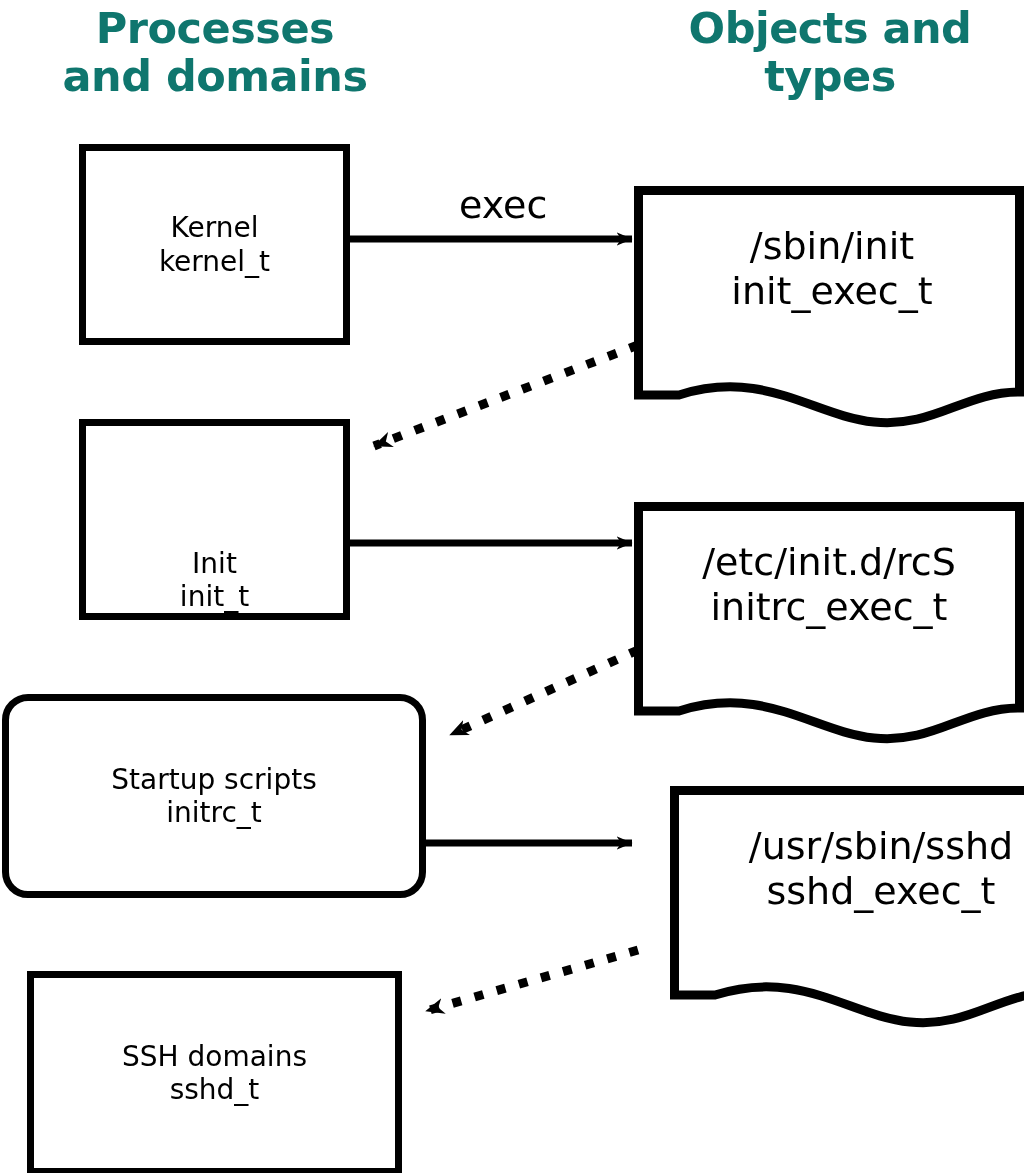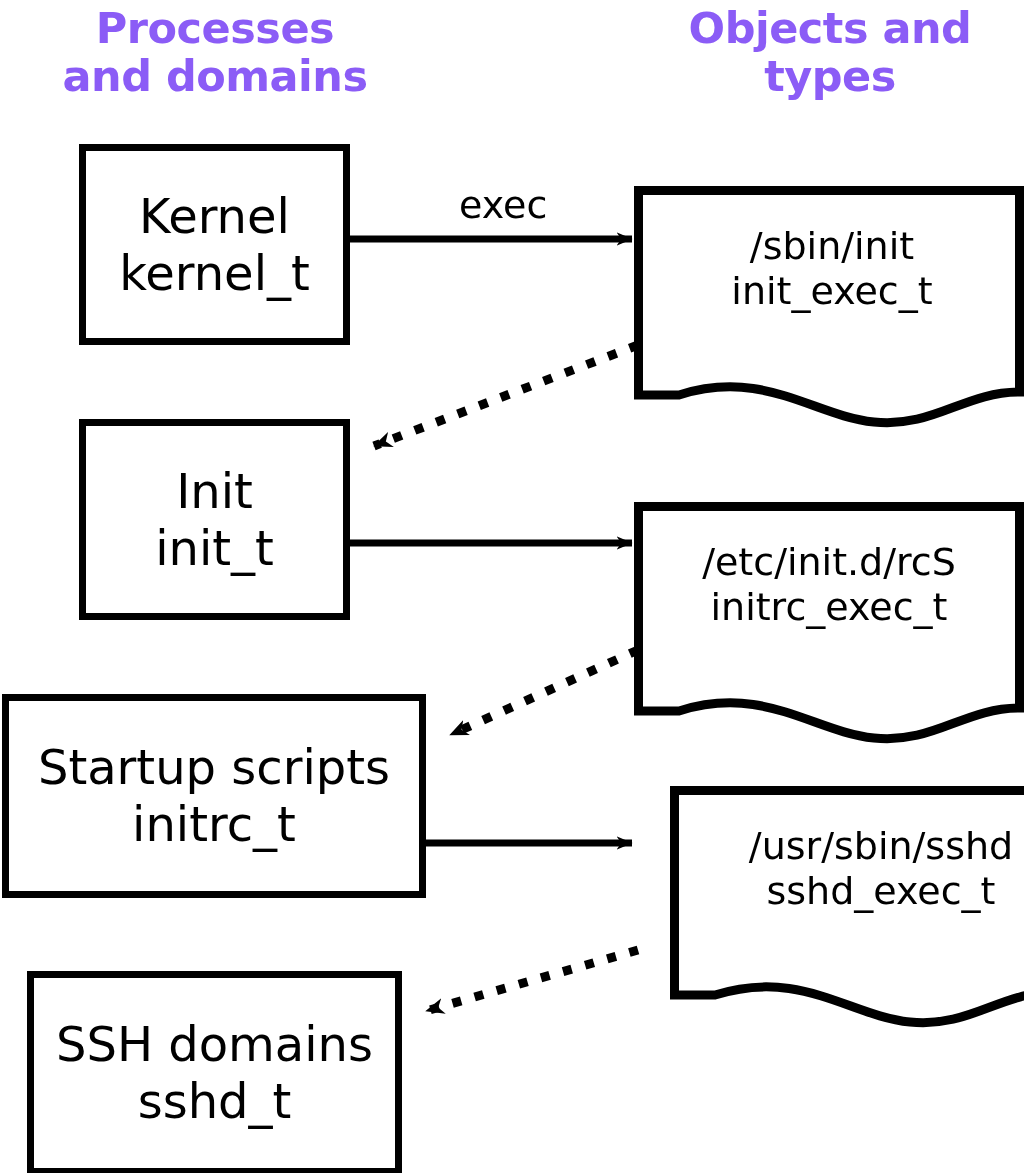--- a/index.html
+++ b/index.html
@@ -18,21 +18,21 @@
     background: #ffffff;
     overflow: hidden;
   }
   
   .col-heading {
     position: absolute;
     font-family: "DejaVu Sans", sans-serif;
     font-weight: bold;
     font-size: 43px;
     line-height: 1.12;
-    color: #8b5cf6;
+    color: #0f766e;
     text-align: center;
     white-space: pre-line;
     letter-spacing: -0.5px;
   }
   #heading-processes {
     left: 15px;
     top: 4px;
     width: 400px;
   }
   #heading-objects {
@@ -46,29 +46,29 @@
     box-sizing: border-box;
     border: 7px solid #000000;
     background: #ffffff;
     display: flex;
     align-items: center;
     justify-content: center;
     z-index: 3;
   }
   .proc-label {
     font-family: "DejaVu Sans", sans-serif;
-    font-size: 48px;
+    font-size: 28px;
     line-height: 1.18;
     color: #000000;
     text-align: center;
     white-space: pre-line;
   }
   #box-kernel  { left: 79px;  top: 144px;  width: 271px; height: 201px; }
-  #box-init    { left: 79px;  top: 419px;  width: 271px; height: 201px; }
-  #box-initrc  { left: 2px;   top: 694px;  width: 424px; height: 204px; }
+  #box-init    { left: 79px;  top: 419px;  width: 271px; height: 201px; align-items: flex-end; }
+  #box-initrc  { left: 2px;   top: 694px;  width: 424px; height: 204px; border-radius: 26px; }
   #box-sshd    { left: 27px;  top: 971px;  width: 375px; height: 204px; }
 
   
   .doc-shape {
     position: absolute;
     z-index: 3;
   }
   .doc-shape svg {
     display: block;
     overflow: visible;

